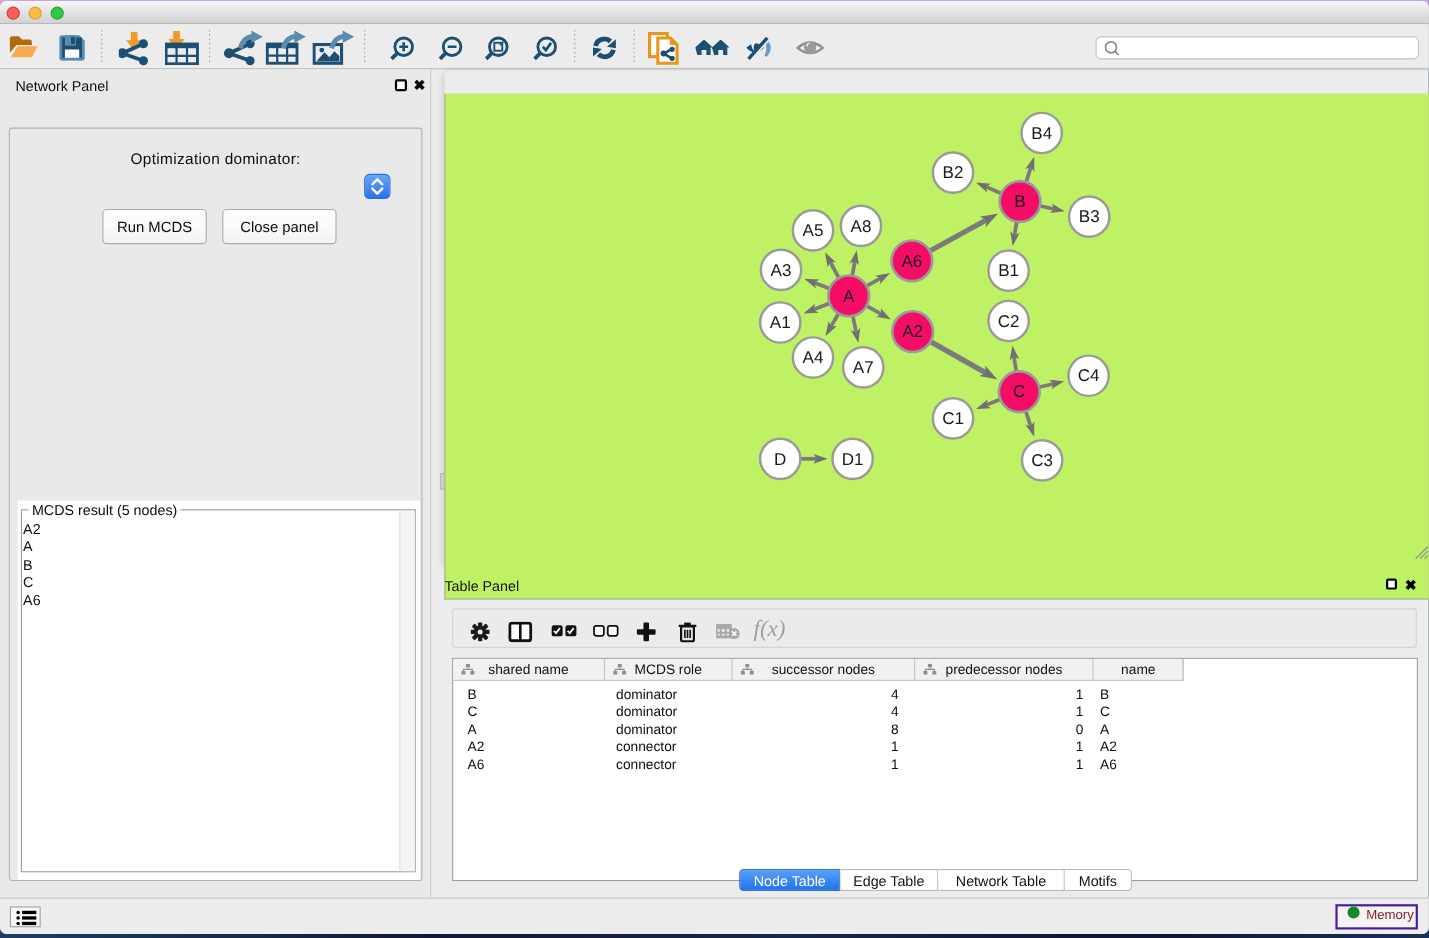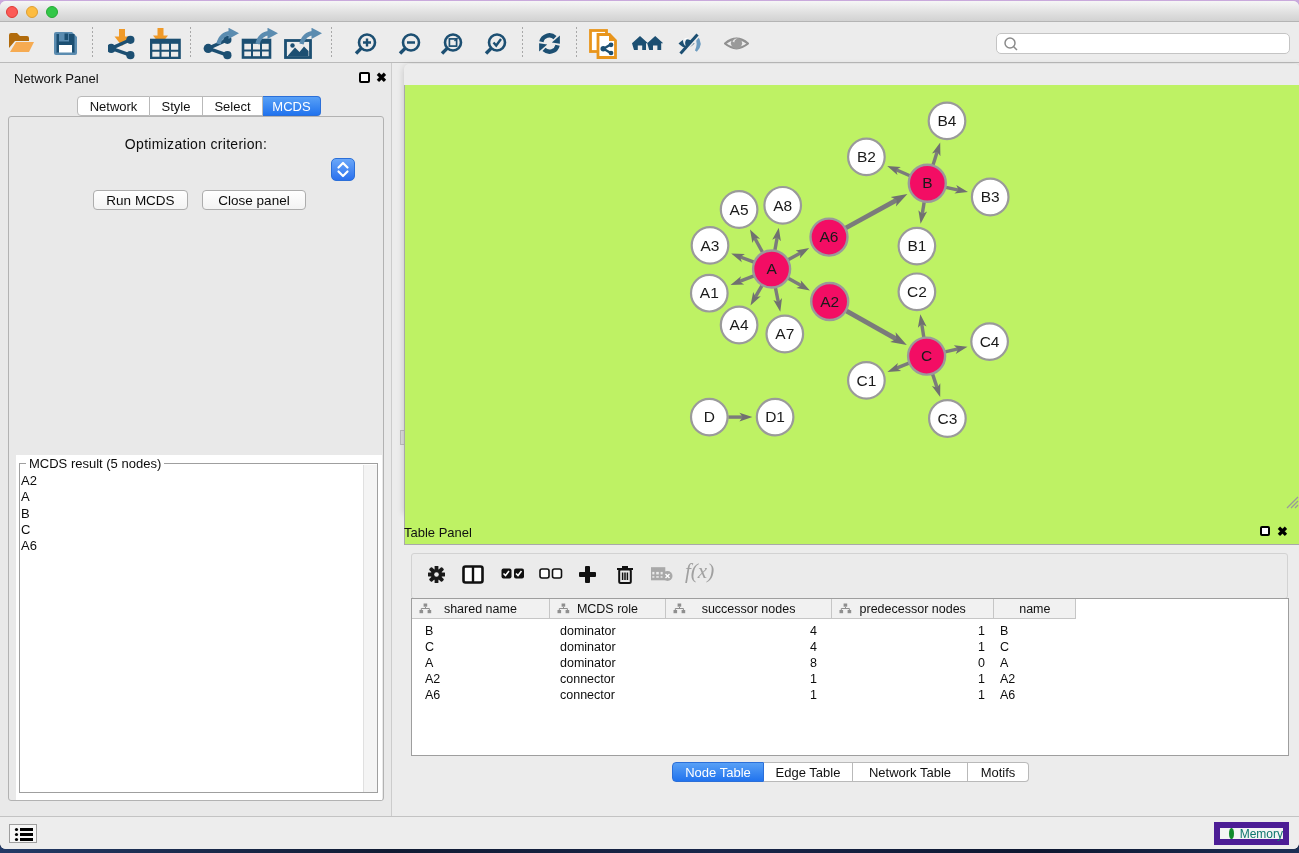--- a/index.html
+++ b/index.html
@@ -44,57 +44,57 @@
   #cp-box { position:absolute; left:8px; top:116px; width:376px; height:685px;
     border:1px solid #b2b2b2; border-radius:3px; }
   #opt-label { position:absolute; left:0; top:136px; width:392px; text-align:center;
     font-size:14px; letter-spacing:0.3px; color:#0d0d0d; }
   #combo { position:absolute; left:43px; top:158px; width:312px; height:23px; background:#fff;
     border:1px solid #ababab; border-radius:5px; font-size:14px; letter-spacing:0.2px; color:#0d0d0d;
     display:flex; align-items:center; padding-left:12px; }
   #combo-btn { position:absolute; left:331px; top:158px; width:24px; height:23px;
     border-radius:5px; background:linear-gradient(#6aa7f8,#2b71ee);
     border:1px solid #2b6fd8; }
-  .btn { position:absolute; height:20px; background:linear-gradient(#ffffff,#f3f3f3);
+  .btn { position:absolute; height:32px; background:linear-gradient(#ffffff,#f3f3f3);
     border:1px solid #adadad; border-radius:4px; font-size:13.5px; color:#0d0d0d;
     display:flex; align-items:center; justify-content:center; }
   #whitepane { position:absolute; left:16px; top:455px; width:366px; height:345px; background:#fff; }
   #groupbox { position:absolute; left:19px; top:463px; width:359px; height:330px;
     border:1px solid #9f9f9f; }
   #grouplabel { position:absolute; left:26px; top:456px; background:#fff; padding:0 3px;
     font-size:13px; color:#0d0d0d; }
   #mcdslist { position:absolute; left:21px; top:473px; font-size:13px; color:#0d0d0d; line-height:16.3px; }
   #listscroll { position:absolute; left:363px; top:465px; width:14px; height:327px;
     background:#f4f4f4; border-left:1px solid #e0e0e0; }
   
   #statusbar { position:absolute; left:0; top:816px; width:1299px; height:33px;
     background:#ededed; border-top:1px solid #c3c3c3; }
   #listbtn { position:absolute; left:9px; top:824px; width:28px; height:19px;
     background:#f6f6f6; border:1px solid #9e9e9e; }
   #memchip { position:absolute; left:1214px; top:822px; width:75px; height:23px;
-    background:#f4f4f4; border:6px solid #4c1d95; font-size:12px; color:#0f766e;
-    display:flex; align-items:center; }
+    background:#f4f4f4; border:2px solid #4c1d95; font-size:12px; color:#7f1d1d;
+    display:flex; }
   #memdot { width:11px; height:11px; border-radius:50%; background:#128a2c; margin:0 6px 0 9px; }
   
   #netwin { position:absolute; left:404px; top:64px; width:896px; height:448px;
     border-radius:5px 5px 0 0; box-shadow:0 2px 7px rgba(0,0,0,0.18); }
   #net-titlebar { position:absolute; left:0; top:0; width:896px; height:21px;
     background:linear-gradient(#f4f4f4,#dadada 70%,#d0d0d0); border:1px solid #a9a9a9; border-bottom:1px solid #b0b0b0;
     border-radius:5px 5px 0 0; }
   #net-titlebar .t-red { top:4px; left:7px;  background:#fc5b57; border:1px solid #dd3b35; }
   #net-titlebar .t-yel { top:4px; left:27px; background:#fdbc40; border:1px solid #dd9e33; }
   #net-titlebar .t-grn { top:4px; left:47px; background:#33c748; border:1px solid #27a835; }
   #net-title { position:absolute; left:0; top:4px; width:896px; text-align:center; font-size:13px; color:#323232; }
   #canvas { position:absolute; left:0; top:21px; width:896px; height:460px; background:#bef264;
     border:1px solid #a9a9a9; border-top:none; }
   
   #tp-title { position:absolute; left:404px; top:525px; font-size:13px; color:#111; }
-  #tp-toolbar { position:absolute; left:411px; top:553px; width:877px; height:46px;
+  #tp-toolbar { position:absolute; left:411px; top:553px; width:877px; height:36px;
     background:#ebebeb; border:1px solid #d2d2d2; border-radius:3px; }
-  #tablebox { position:absolute; left:411px; top:598px; width:878px; height:158px;
+  #tablebox { position:absolute; left:411px; top:598px; width:878px; height:203px;
     background:#fff; border:1px solid #9e9e9e; }
   #thead { position:absolute; left:0; top:0; width:664px; height:20px; background:#f1f1f1;
     border-bottom:1px solid #c6c6c6; border-right:1px solid #c6c6c6;}
   .th { position:absolute; top:0; height:20px; border-right:1px solid #c6c6c6; font-size:12.5px;
     color:#111; display:flex; align-items:center; justify-content:center; }
   .trow { position:absolute; font-size:12.5px; color:#0d0d0d; height:16px; line-height:16px; }
   .num { text-align:right; }
 </style>
 </head>
 <body>
@@ -250,28 +250,22 @@
             <line x1="11.5" y1="11.5" x2="15" y2="15" stroke="#8b8b8b" stroke-width="1.5"></line>
           </svg>
         </div>
   </div>
 
   <div id="leftpanel"></div>
   <div id="cp-title">Network Panel</div>
   <div class="wicon-sq" style="left:359px; top:72px;"></div>
   <div class="wicon-x" style="left:376px; top:72px;">✖</div>
 
-  <div class="tabstrip" style="left:77px; top:96px;">
-    <div class="tab first" style="width:73px;">Network</div>
-    <div class="tab" style="width:53px;">Style</div>
-    <div class="tab" style="width:60px;">Select</div>
-    <div class="tab sel last" style="width:58px;">MCDS</div>
-  </div>
   <div id="cp-box"></div>
-  <div id="opt-label">Optimization criterion:</div>
+  <div id="opt-label">Optimization dominator:</div>
   <div id="combo-btn"><svg width="22" height="21">
           <path d="M6.5,8.5 L11,4 L15.5,8.5" fill="none" stroke="#fff" stroke-width="2.2" stroke-linecap="round" stroke-linejoin="round"></path>
           <path d="M6.5,12.5 L11,17 L15.5,12.5" fill="none" stroke="#fff" stroke-width="2.2" stroke-linecap="round" stroke-linejoin="round"></path>
         </svg></div>
   <div class="btn" style="left:93px; top:190px; width:95px;">Run MCDS</div>
   <div class="btn" style="left:202px; top:190px; width:104px;">Close panel</div>
 
   <div id="whitepane"></div>
   <div id="groupbox"></div>
   <div id="grouplabel">MCDS result (5 nodes)</div>
@@ -497,21 +491,21 @@
         <div class="trow" style="left:148px;top:71.5px;width:120px;">connector</div>
         <div class="trow num" style="left:300px;top:71.5px;width:105px;">1</div>
         <div class="trow num" style="left:460px;top:71.5px;width:113px;">1</div>
         <div class="trow" style="left:588px;top:71.5px;width:70px;">A2</div>
         <div class="trow" style="left:13px;top:87.5px;width:100px;">A6</div>
         <div class="trow" style="left:148px;top:87.5px;width:120px;">connector</div>
         <div class="trow num" style="left:300px;top:87.5px;width:105px;">1</div>
         <div class="trow num" style="left:460px;top:87.5px;width:113px;">1</div>
         <div class="trow" style="left:588px;top:87.5px;width:70px;">A6</div>
   </div>
-  <div class="tabstrip" style="left:672px; top:762px;">
+  <div class="tabstrip" style="left:672px; top:790px;">
     <div class="tab sel first" style="width:92px;">Node Table</div>
     <div class="tab" style="width:89px;">Edge Table</div>
     <div class="tab" style="width:115px;">Network Table</div>
     <div class="tab last" style="width:61px;">Motifs</div>
   </div>
 
 </div>
   </div>
 
 </body></html>

